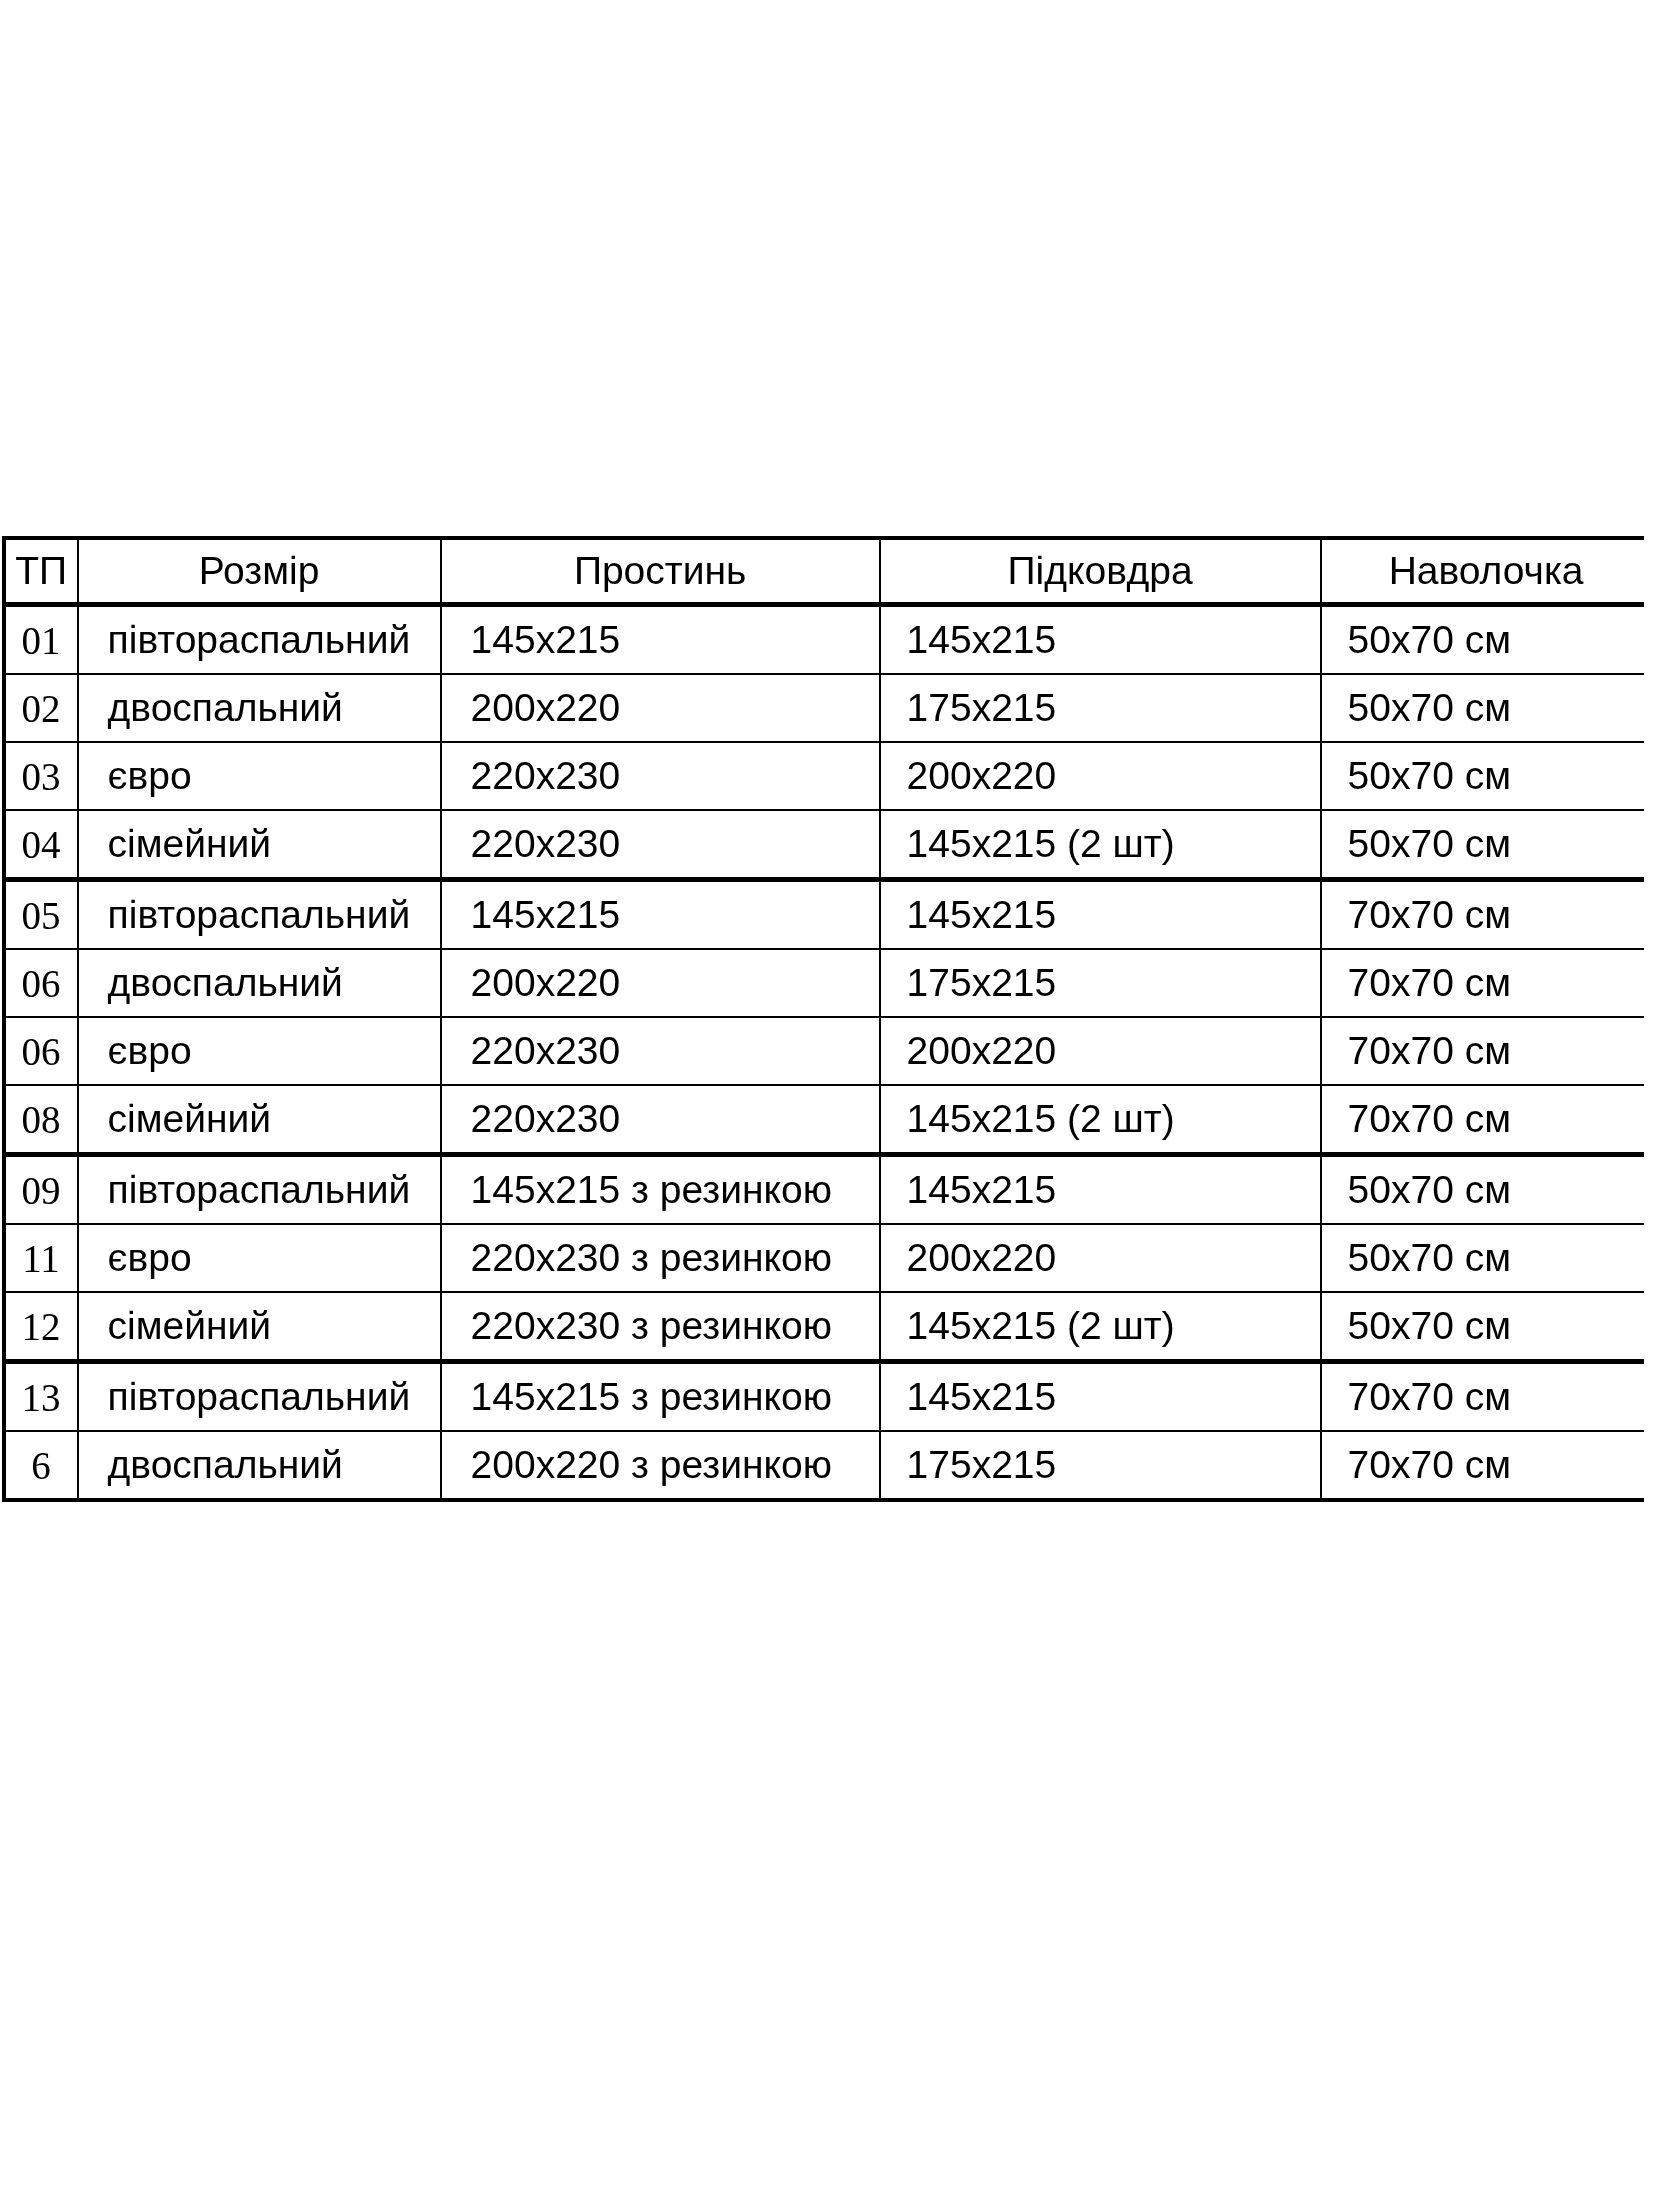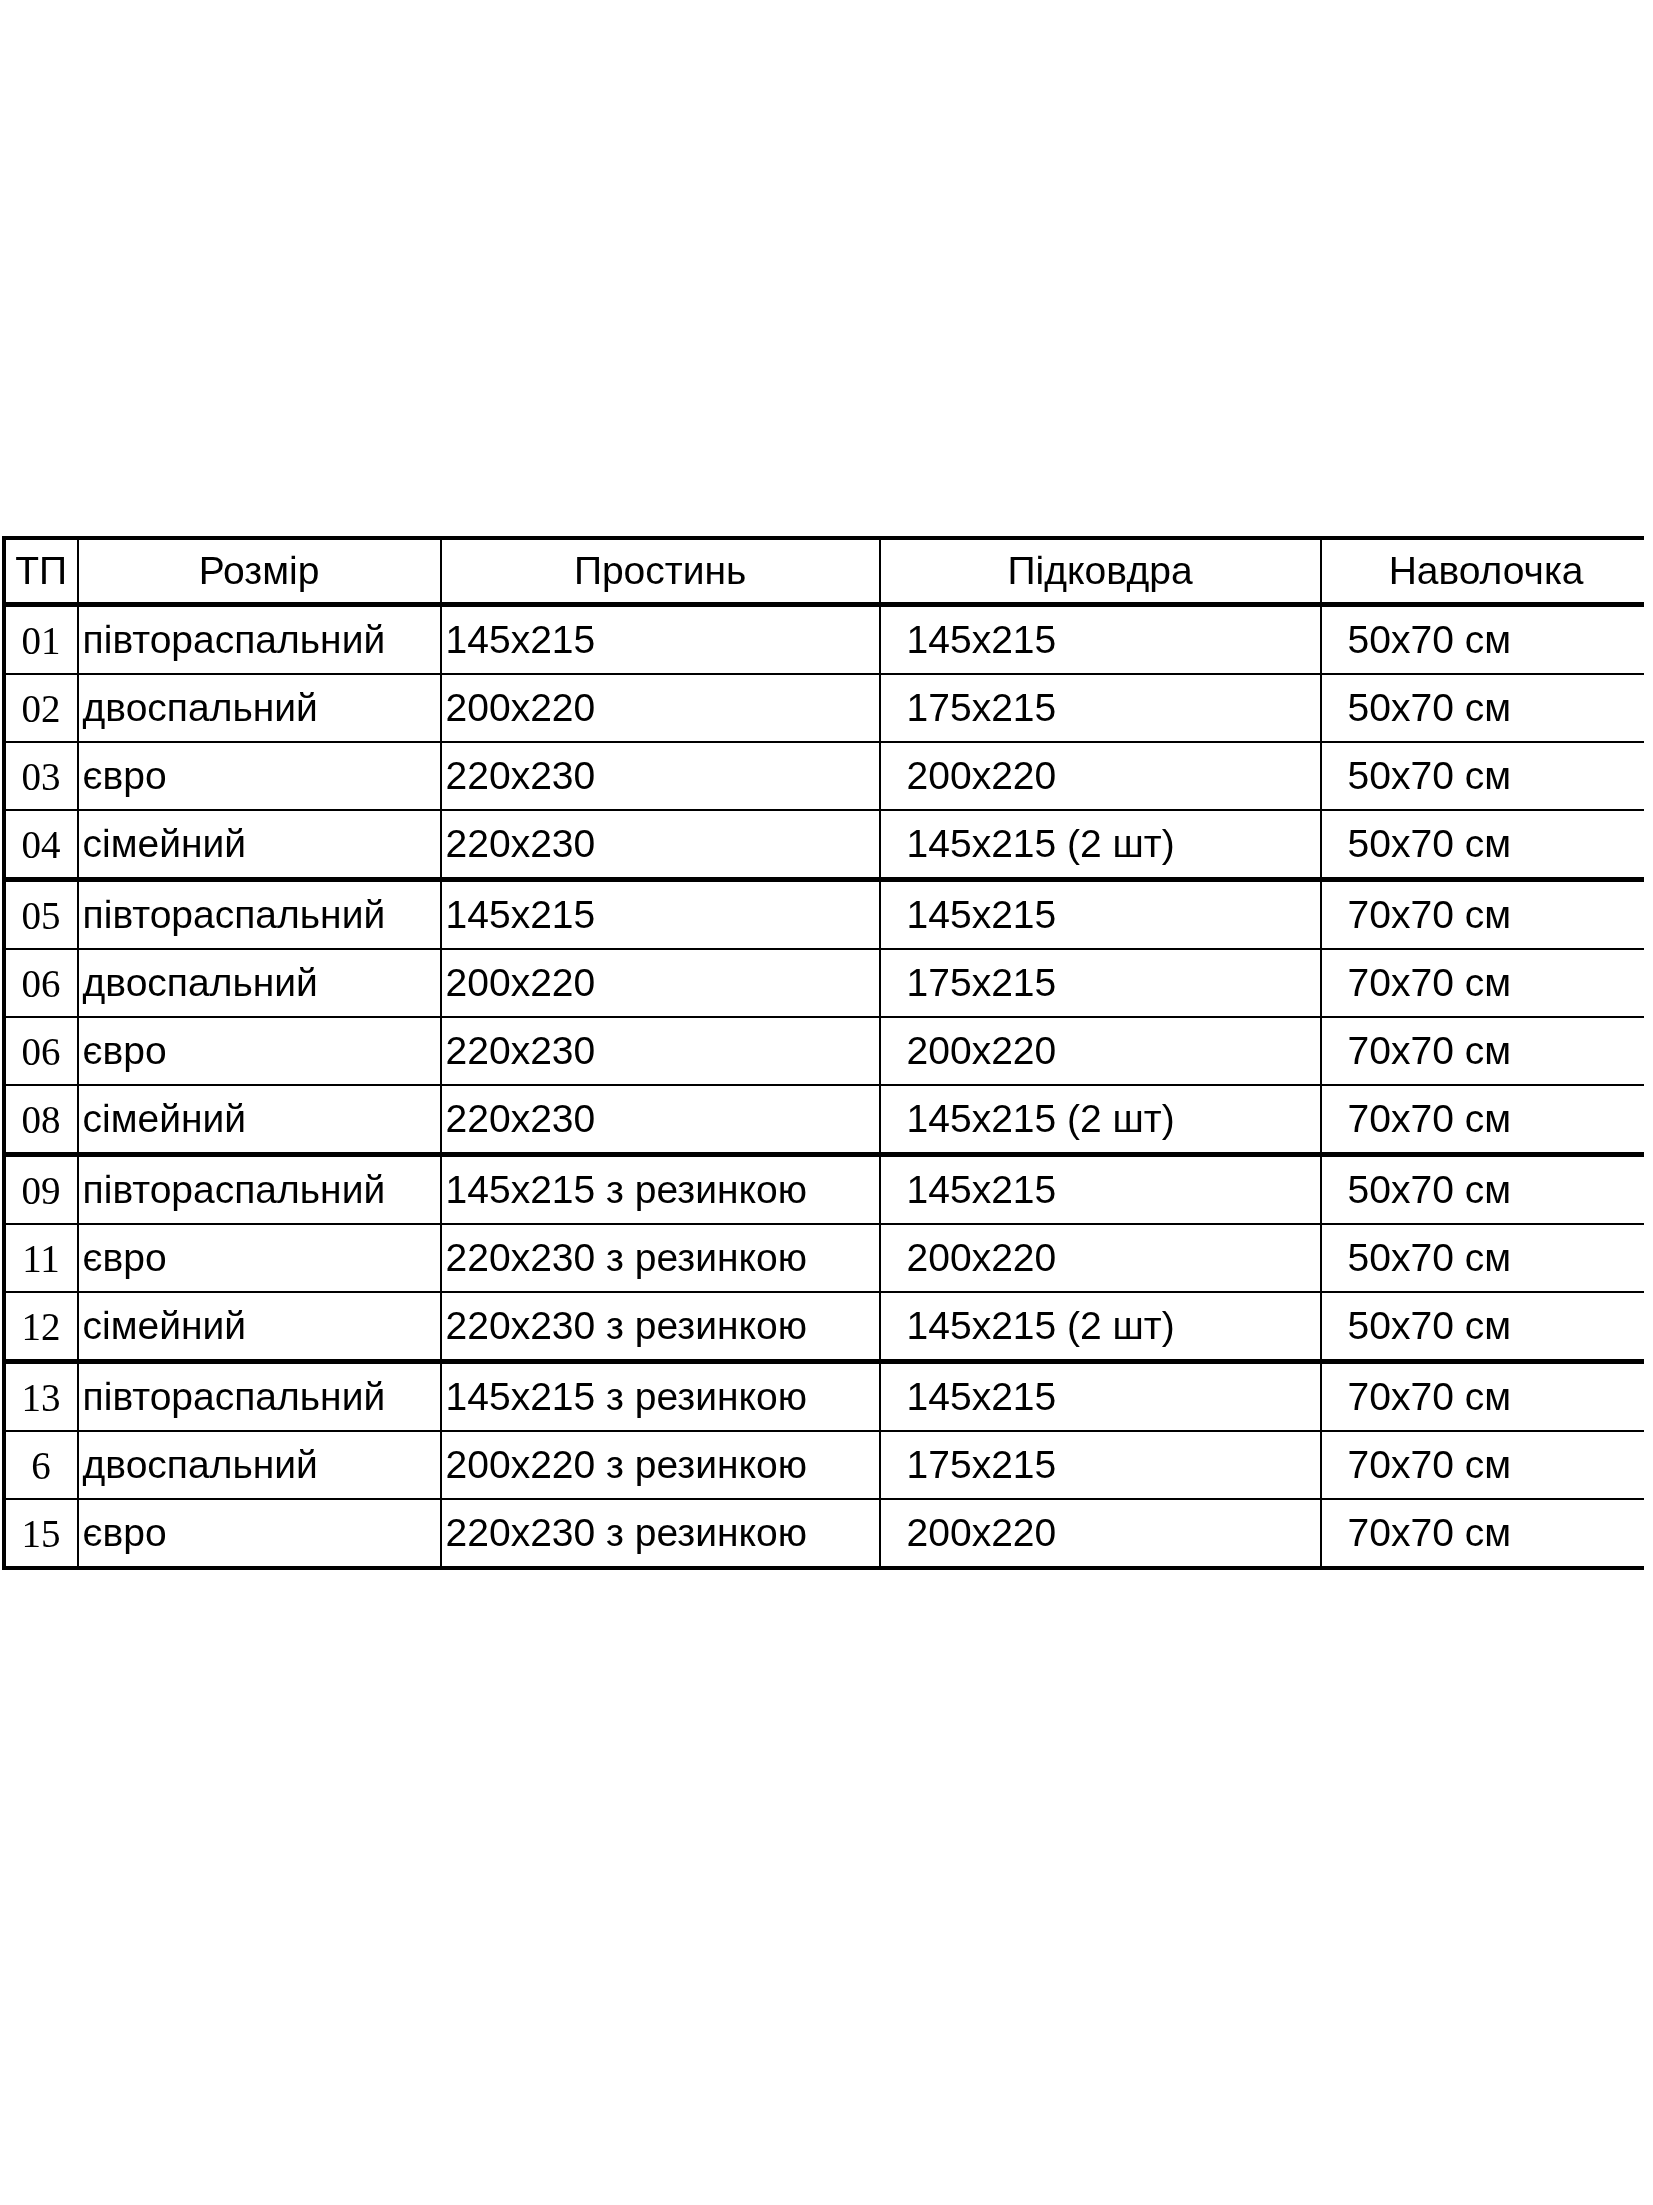--- a/index.html
+++ b/index.html
@@ -43,21 +43,21 @@
     height: 62px;
     text-align: center;
     border-bottom: 5.7px solid #000000;
   }
   table.sizes td.c-num {
     text-align: center;
     font-family: Liberation Serif, serif;
   }
   table.sizes td.c-text {
     text-align: left;
-    padding-left: 4px;
+    padding-left: 29px;
   }
   table.sizes td.c-text-wide {
     text-align: left;
     padding-left: 26px;
   }
   table.sizes tr.group-end td {
     border-bottom: 5.7px solid #000000;
     margin-top: 48px;
   }
 </style>
@@ -167,23 +167,16 @@
         <td class="c-text-wide">145х215</td>
         <td class="c-text-wide">70х70 см</td>
       </tr>
       <tr>
         <td class="c-num">6</td>
         <td class="c-text">двоспальний</td>
         <td class="c-text">200х220 з резинкою</td>
         <td class="c-text-wide">175х215</td>
         <td class="c-text-wide">70х70 см</td>
       </tr>
-      <tr>
-        <td class="c-num">15</td>
-        <td class="c-text">євро</td>
-        <td class="c-text">220х230 з резинкою</td>
-        <td class="c-text-wide">200х220</td>
-        <td class="c-text-wide">70х70 см</td>
-      </tr>
     </tbody>
   </table>
 </div>
 
 
 </body></html>

